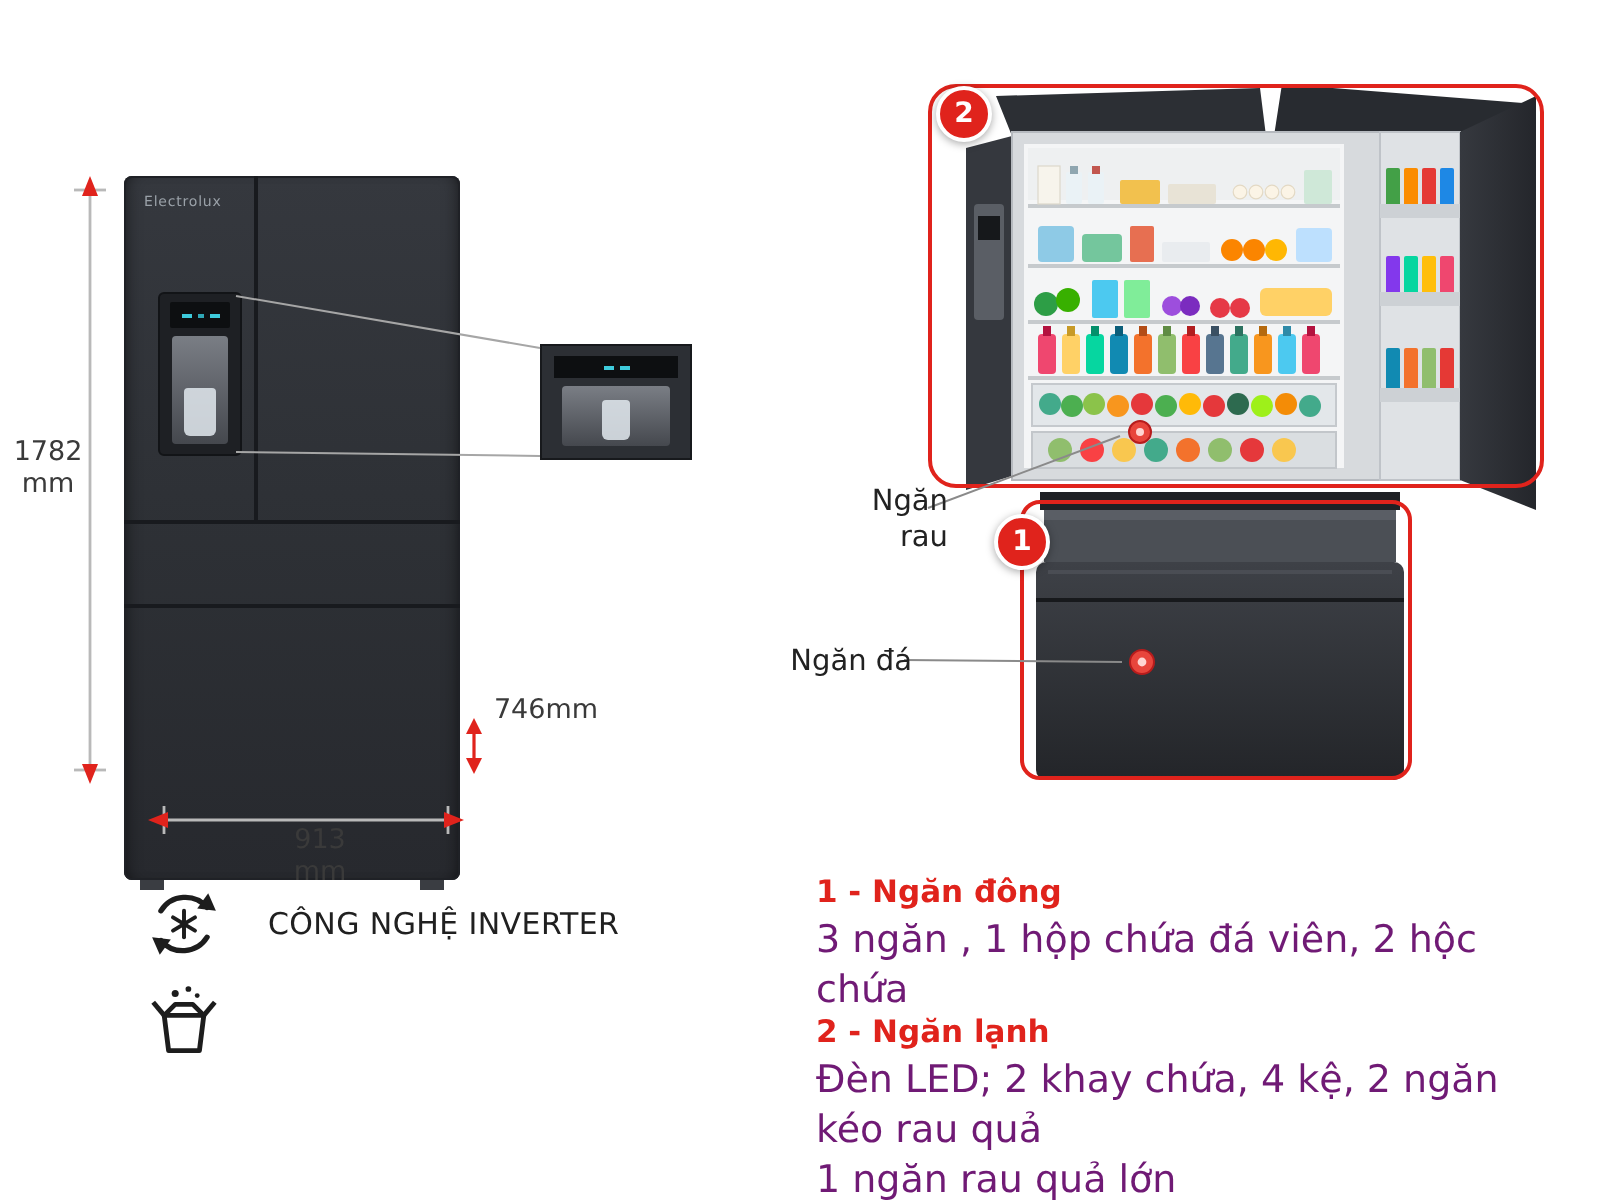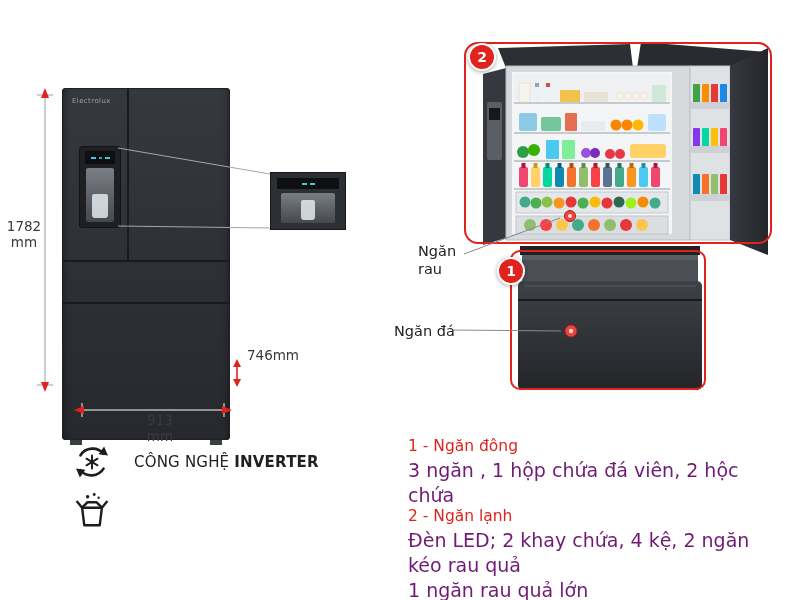--- a/index.html
+++ b/index.html
@@ -45,38 +45,38 @@
   .open-art{position:absolute;left:462px;top:38px;z-index:2}
   .rbox{position:absolute;border:2px solid var(--accent-red,#e0231c);z-index:6}
   .rbox2{left:464px;top:42px;width:308px;height:202px;border-radius:14px}
   .rbox1{left:510px;top:250px;width:196px;height:140px;border-radius:10px}
   .badge{position:absolute;width:28px;height:28px;border-radius:50%;background:var(--accent-red,#e0231c);
     color:#fff;font-weight:700;font-size:14px;display:flex;align-items:center;justify-content:center;
     border:2px solid #fff;box-shadow:0 1px 4px rgba(0,0,0,.35);z-index:9}
   .badge2{left:468px;top:43px}
   .badge1{left:497px;top:257px}
   .lbl{position:absolute;font-size:14.5px;color:#222;z-index:8;line-height:1.25}
-  .lbl span{display:block;text-align:left}
+  .lbl span{display:block;text-align:right}
   .lbl-veg{left:418px;top:242px;width:56px}
   .lbl-ice{left:394px;top:322px;width:62px}
 
   
   .overlay{position:absolute;left:0;top:0;z-index:7;pointer-events:none}
 
   
   .feature{position:absolute;left:70px;display:flex;align-items:center;gap:20px;z-index:3}
   .f1{top:440px}.f2{top:489px}.f3{top:537px}
   .ficon{width:44px;height:44px;flex:0 0 44px}
   .ftxt{font-size:15px;color:#202020;letter-spacing:.2px;white-space:nowrap}
-  .ftxt b{font-weight:700}
+  .ftxt b{font-weight:400}
   svg text{font-family:"DejaVu Sans","Liberation Sans",sans-serif}
 
   
   .specs{position:absolute;left:408px;top:437px;width:350px;z-index:3}
-  .spec-h{color:var(--accent-red,#e0231c);font-weight:400;font-size:15.5px;margin-bottom:3px}
+  .spec-h{color:var(--accent-red,#e0231c);font-weight:700;font-size:15.5px;margin-bottom:3px}
   .spec-h + .spec-h, .spec-gap{}
   .spec-line{font-size:19px;color:#701a75;line-height:1.3}
 </style>
 </head>
 <body>
 
 <div id="canvas">
 
   <div class="fridge">
     <div class="fr-logo">Electrolux</div>

